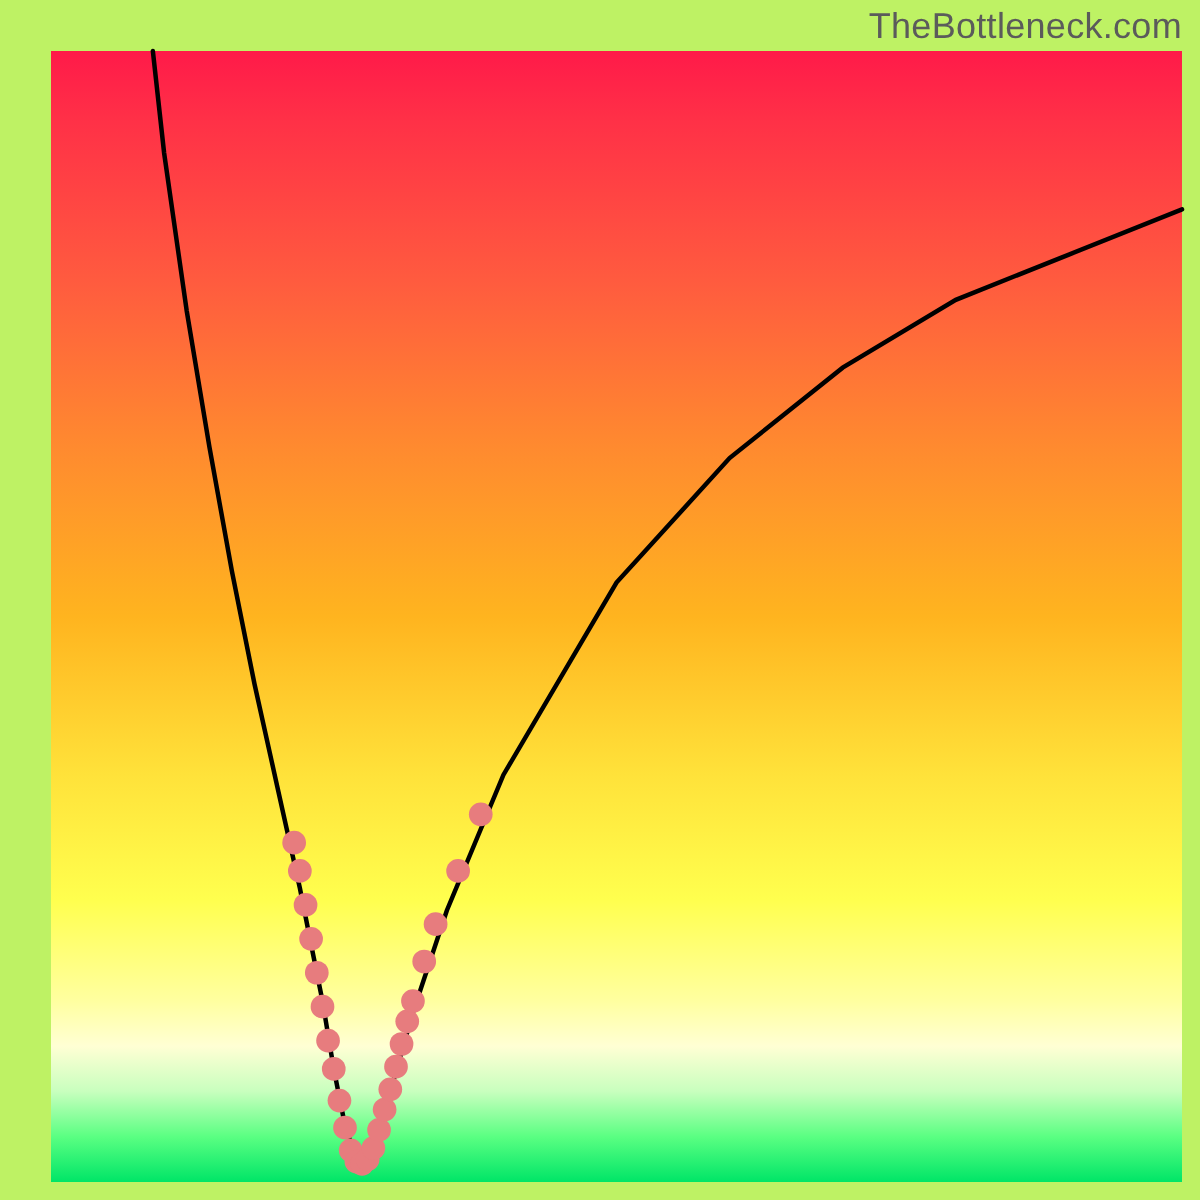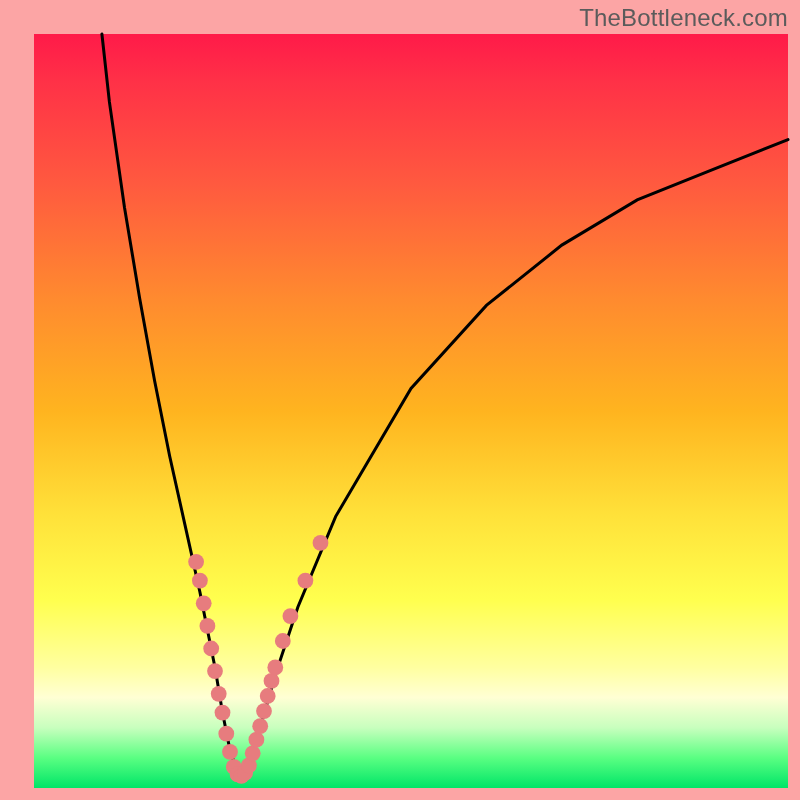--- a/index.html
+++ b/index.html
@@ -8,21 +8,21 @@
     width: 800px;
     height: 800px;
     background: #000;
     font-family: Arial, Helvetica, sans-serif;
     overflow: hidden;
   }
   .stage {
     position: relative;
     width: 800px;
     height: 800px;
-    background: #fca5a5;
+    background: #bef264;
   }
   .plot-area {
     position: absolute;
     left: 34px;
     top: 34px;
     width: 754px;
     height: 754px;
     
     background: linear-gradient(
       to bottom,

